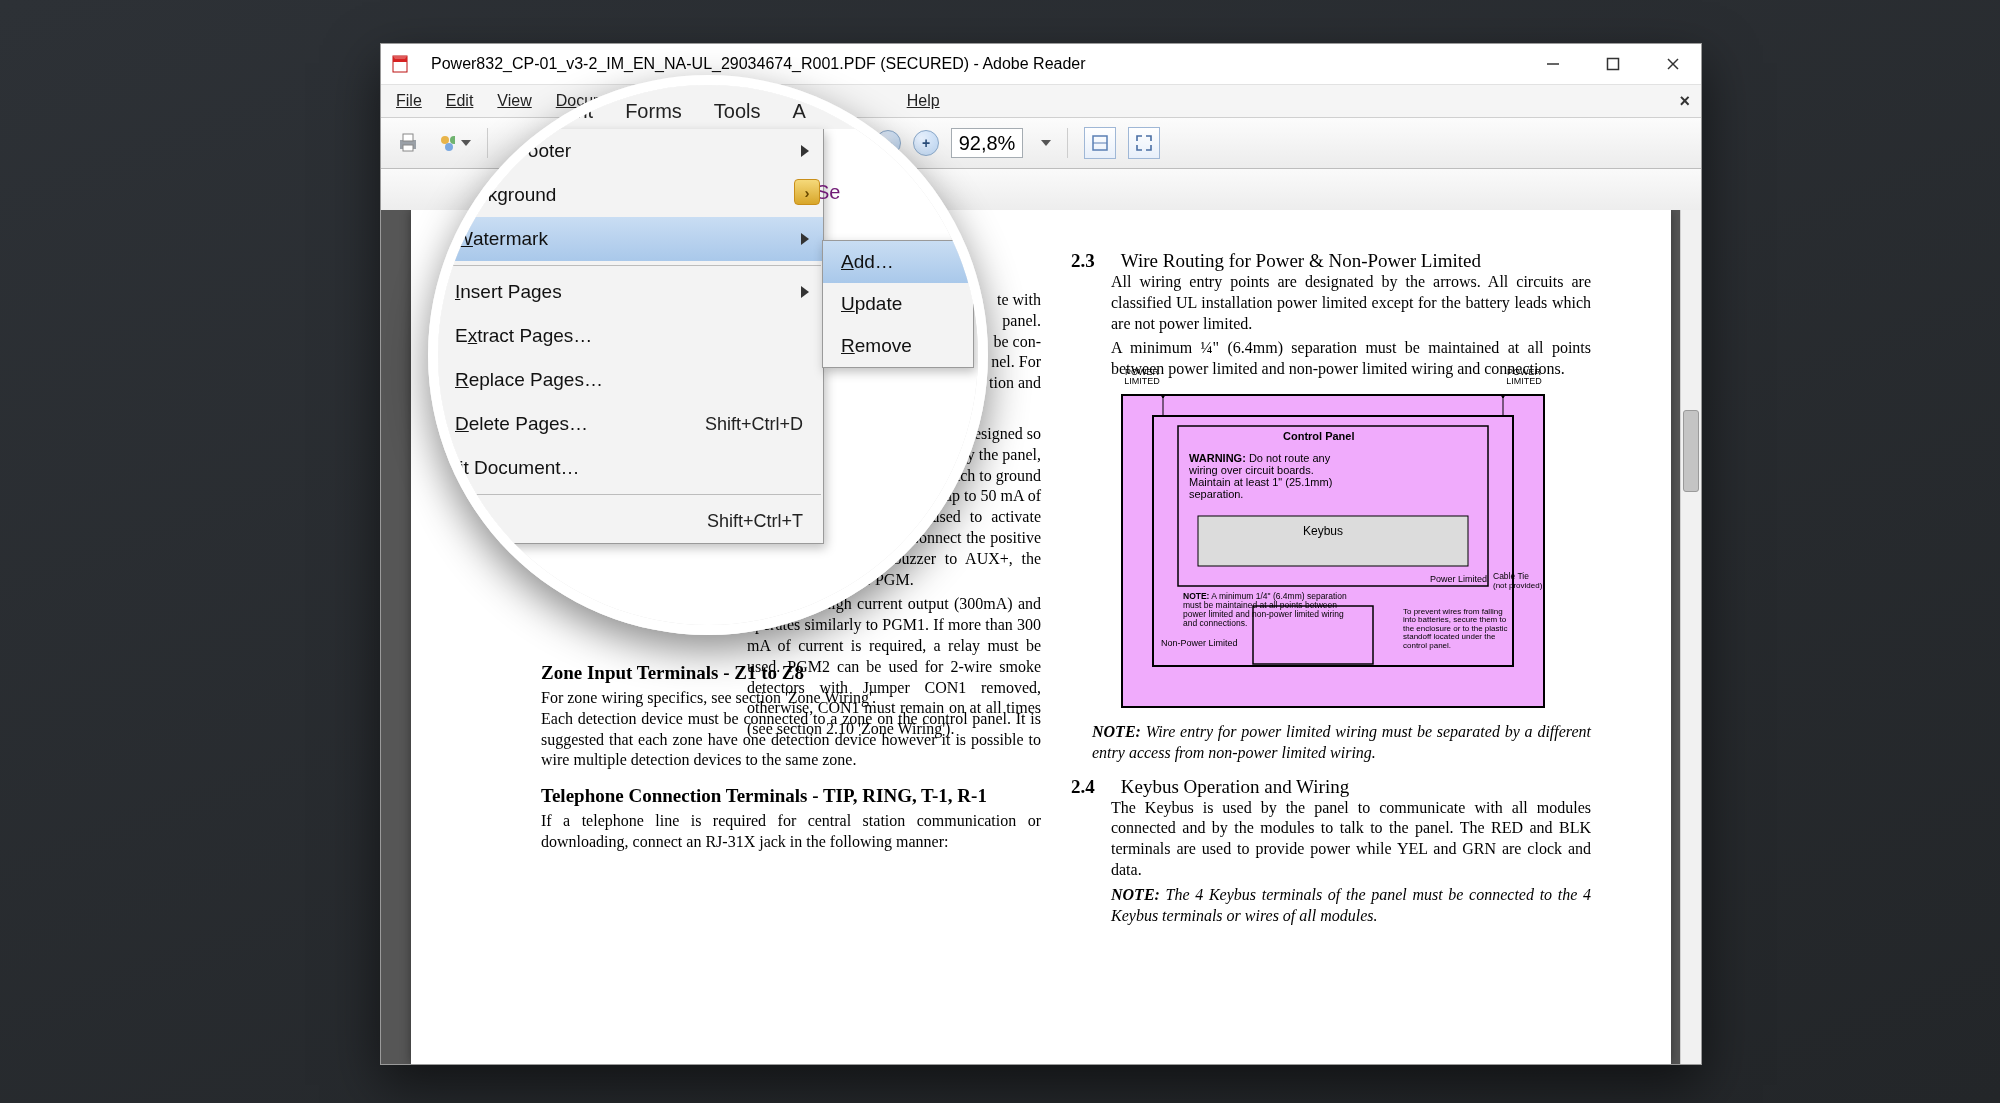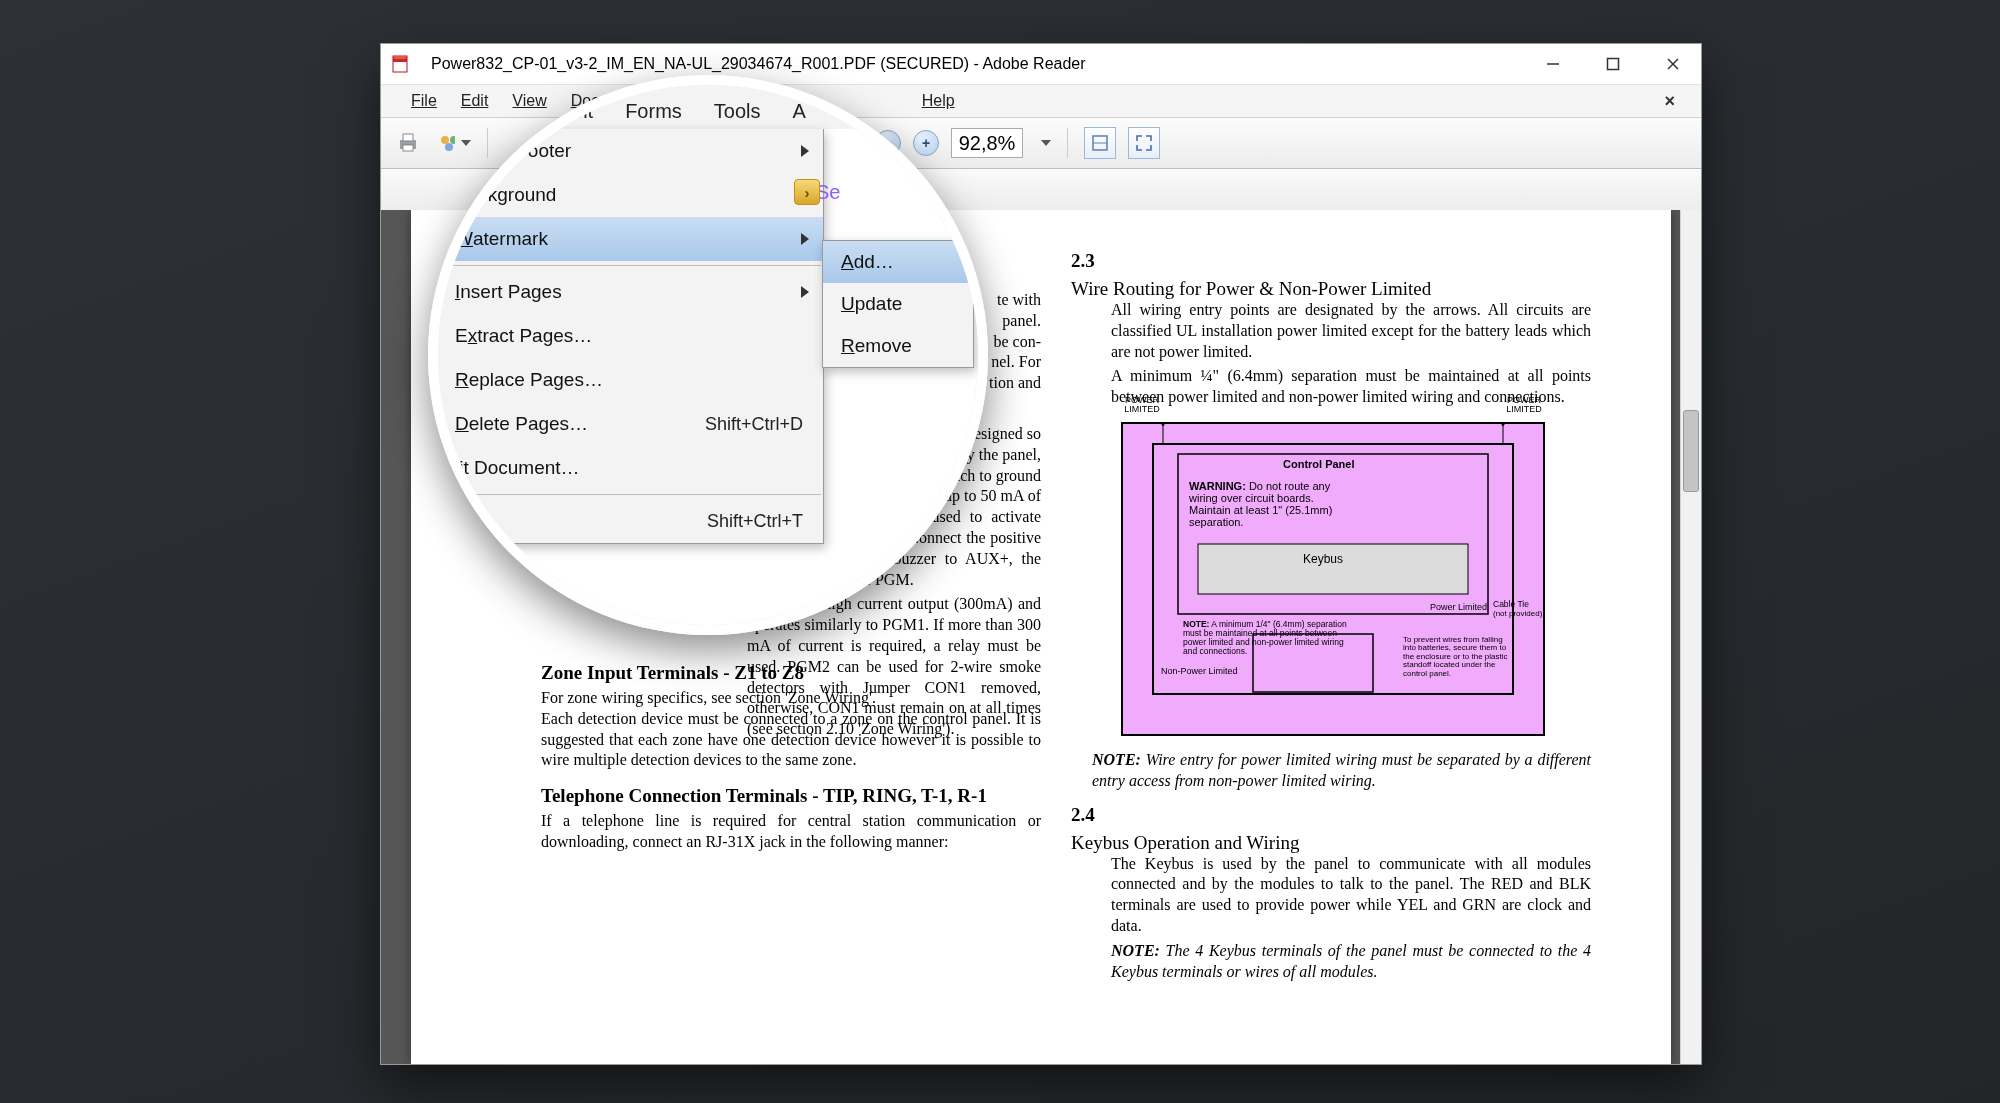--- a/index.html
+++ b/index.html
@@ -4,41 +4,41 @@
 <style>
   html,body{margin:0;padding:0;background:#2b2f33;font-family:"Segoe UI",Arial,sans-serif;}
   .desktop{width:2000px;height:1103px;position:relative;background:linear-gradient(160deg,#2d3136 0%,#232629 100%);}
   .appwin{position:absolute;left:380px;top:43px;width:1320px;height:1020px;background:#fff;border:1px solid #9a9a9a;box-shadow:0 20px 50px rgba(0,0,0,.55);overflow:hidden;}
   .titlebar{height:40px;background:#fff;display:flex;align-items:center;padding:0 6px;border-bottom:1px solid #e2e2e2;gap:12px;}
   .titlebar .appicon{width:20px;height:20px;margin:0 8px 0 4px;display:inline-block;}
   .titlebar .appicon svg{display:block;}
   .titlebar .title{font-size:16px;color:#000;white-space:nowrap;}
   .winctrls{margin-left:auto;display:flex;gap:40px;padding-right:12px;}
   .winctrls span{width:20px;height:20px;display:inline-flex;align-items:center;justify-content:center;color:#333;font-size:14px;}
-  .menubar{height:32px;background:#f5f5f5;display:flex;align-items:center;padding:0 20px;gap:4px;border-bottom:1px solid #d0d0d0;position:relative;}
+  .menubar{height:32px;background:#f5f5f5;display:flex;align-items:center;padding:0 5px;gap:4px;border-bottom:1px solid #d0d0d0;position:relative;}
   .menubar .mitem{padding:4px 10px;font-size:16px;color:#222;}
   .menubar .closex{margin-left:auto;font-size:18px;font-weight:bold;color:#333;padding:0 6px;}
   .toolbar{height:50px;background:linear-gradient(#fcfcfc,#ececec);border-bottom:1px solid #bdbdbd;display:flex;align-items:center;padding:0 10px;gap:12px;}
   .tbtn{width:34px;height:34px;display:inline-flex;align-items:center;justify-content:center;border-radius:3px;}
   .tsep{width:1px;height:30px;background:#cdcdcd;margin:0 4px;}
   .zoombox{width:70px;height:28px;border:1px solid #a5acb2;background:#fff;font-size:20px;display:inline-flex;align-items:center;justify-content:center;color:#000;}
   .zoombtn{width:24px;height:24px;border:1px solid #8aa8c9;border-radius:50%;background:radial-gradient(circle at 30% 30%,#eaf3ff,#b8d2ef);display:inline-flex;align-items:center;justify-content:center;font-size:14px;color:#2a4d7a;font-weight:bold;}
   .fitbtn{width:30px;height:30px;border:1px solid #9fb7d6;background:linear-gradient(#fff,#e7effa);display:inline-flex;align-items:center;justify-content:center;}
   .dropdown-tri{display:inline-block;border-left:5px solid transparent;border-right:5px solid transparent;border-top:6px solid #555;margin-left:6px;vertical-align:middle;}
   .findbar{height:44px;background:linear-gradient(#fafafa,#ececec);border-bottom:1px solid #bdbdbd;display:flex;align-items:center;justify-content:flex-end;padding:0 16px;}
   .findarrow{width:24px;height:24px;background:linear-gradient(#f5d97a,#d8a62a);border:1px solid #c98f1a;border-radius:4px;display:inline-flex;align-items:center;justify-content:center;color:#6a4a00;font-weight:bold;font-size:15px;}
   .docarea{position:absolute;left:0;right:0;top:166px;bottom:0;background:#565656;overflow:hidden;}
   .page{position:absolute;left:30px;right:30px;top:0;bottom:0;background:#fff;box-shadow:0 0 10px rgba(0,0,0,.4);}
   .scrollbar{position:absolute;right:0;top:0;bottom:0;width:20px;background:#f1f1f1;border-left:1px solid #d0d0d0;}
   .scrollthumb{position:absolute;right:2px;top:200px;width:14px;height:80px;background:#c4c4c4;border:1px solid #9a9a9a;border-radius:3px;}
   .col{position:absolute;font-family:Georgia,'Times New Roman',serif;color:#000;}
   .colL{left:130px;top:80px;width:500px;}
   .colR{left:660px;top:40px;width:520px;}
   .sect{font-weight:bold;font-size:19px;margin:14px 0 4px;}
-  .sectline{display:flex;gap:6px;flex-direction:column;}
+  .sectline{display:flex;gap:26px;}
   .sectnum{font-weight:bold;font-size:19px;}
   .secttitle{font-weight:normal;font-size:19px;}
   .body{font-size:16px;line-height:1.30;text-align:justify;}
   .note{font-size:16px;line-height:1.30;font-style:italic;text-align:justify;}
   .note b{font-style:italic;font-weight:bold;}
   .diagram{border:2px solid #000;margin:14px 0;background:#f0abfc;position:relative;font-family:Arial,sans-serif;font-size:10px;color:#000;}
   .diaR{height:310px;width:420px;margin-left:50px;}
   
   .magwrap{position:absolute;left:428px;top:75px;width:560px;height:560px;pointer-events:none;}
   .magborder{position:absolute;inset:0;border-radius:50%;background:#fff;box-shadow:0 15px 40px rgba(0,0,0,.45),inset 0 0 0 10px #fff,inset 0 0 0 11px #e0e0e0;}
@@ -277,21 +277,21 @@
               <span class="sc">Shift+Ctrl+T</span>
             </div>
         </div>
 
         <div class="submenu">
           <div class="srow hl"><span class="under">A</span>dd…</div>
           <div class="srow"><span class="under">U</span>pdate</div>
           <div class="srow"><span class="under">R</span>emove</div>
         </div>
 
-        <div style="position:absolute;left:418px;top:96px;font-size:20px;color:#8b5cf6;">Se</div>
+        <div style="position:absolute;left:418px;top:96px;font-size:20px;color:#701a75;">Se</div>
         <div style="position:absolute;left:396px;top:94px;">
           <span class="findarrow">›</span>
         </div>
       </div>
     </div>
   </div>
 
 </div>
 
 </body></html>

